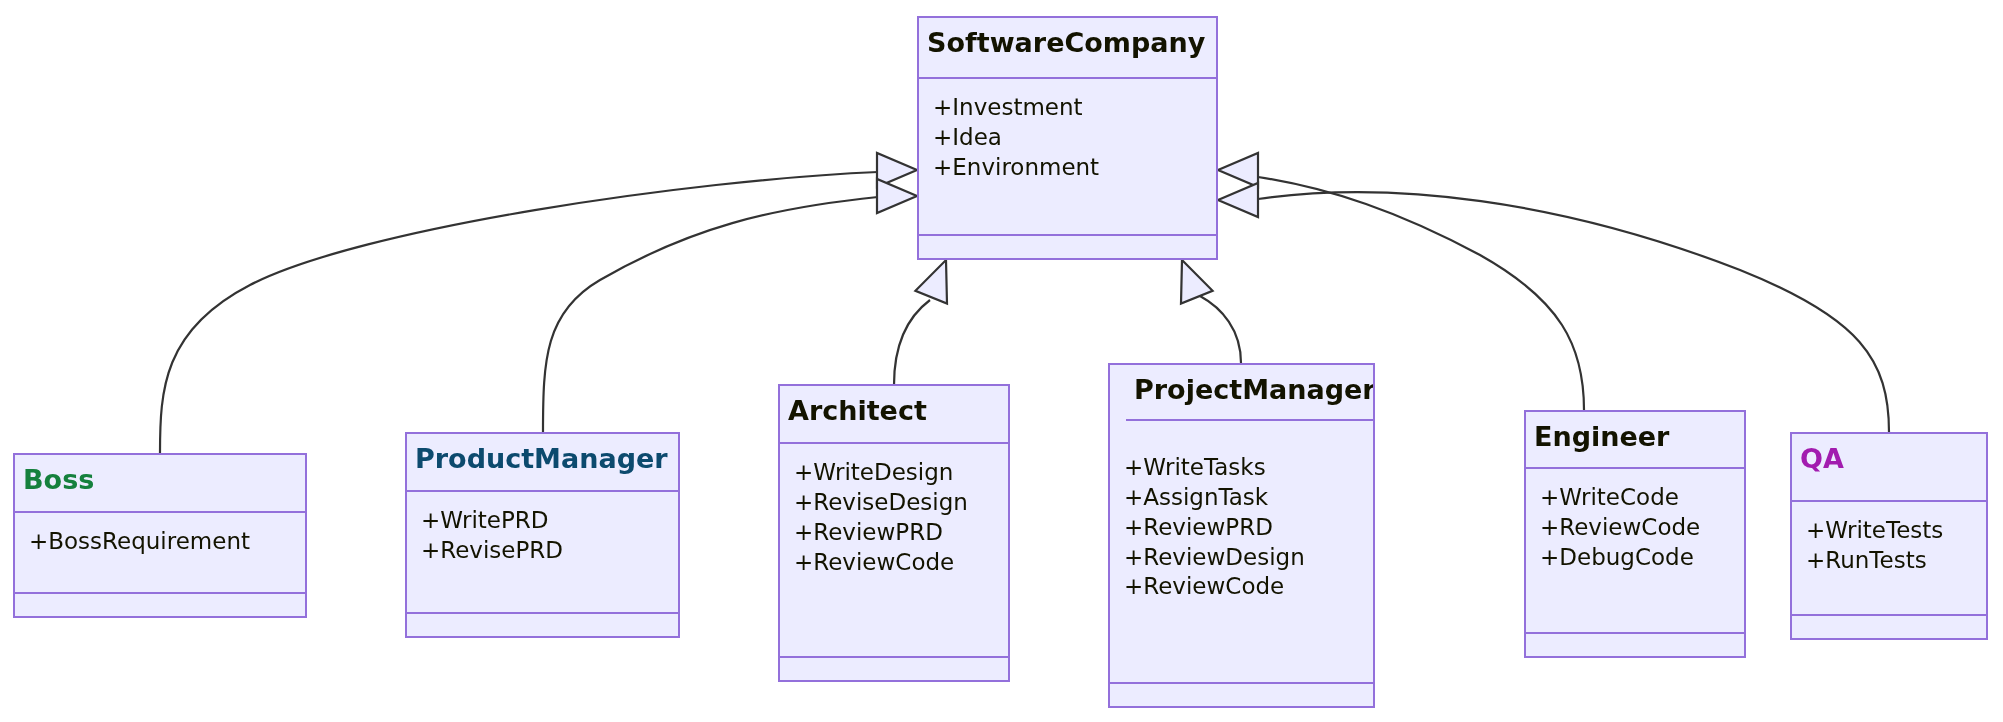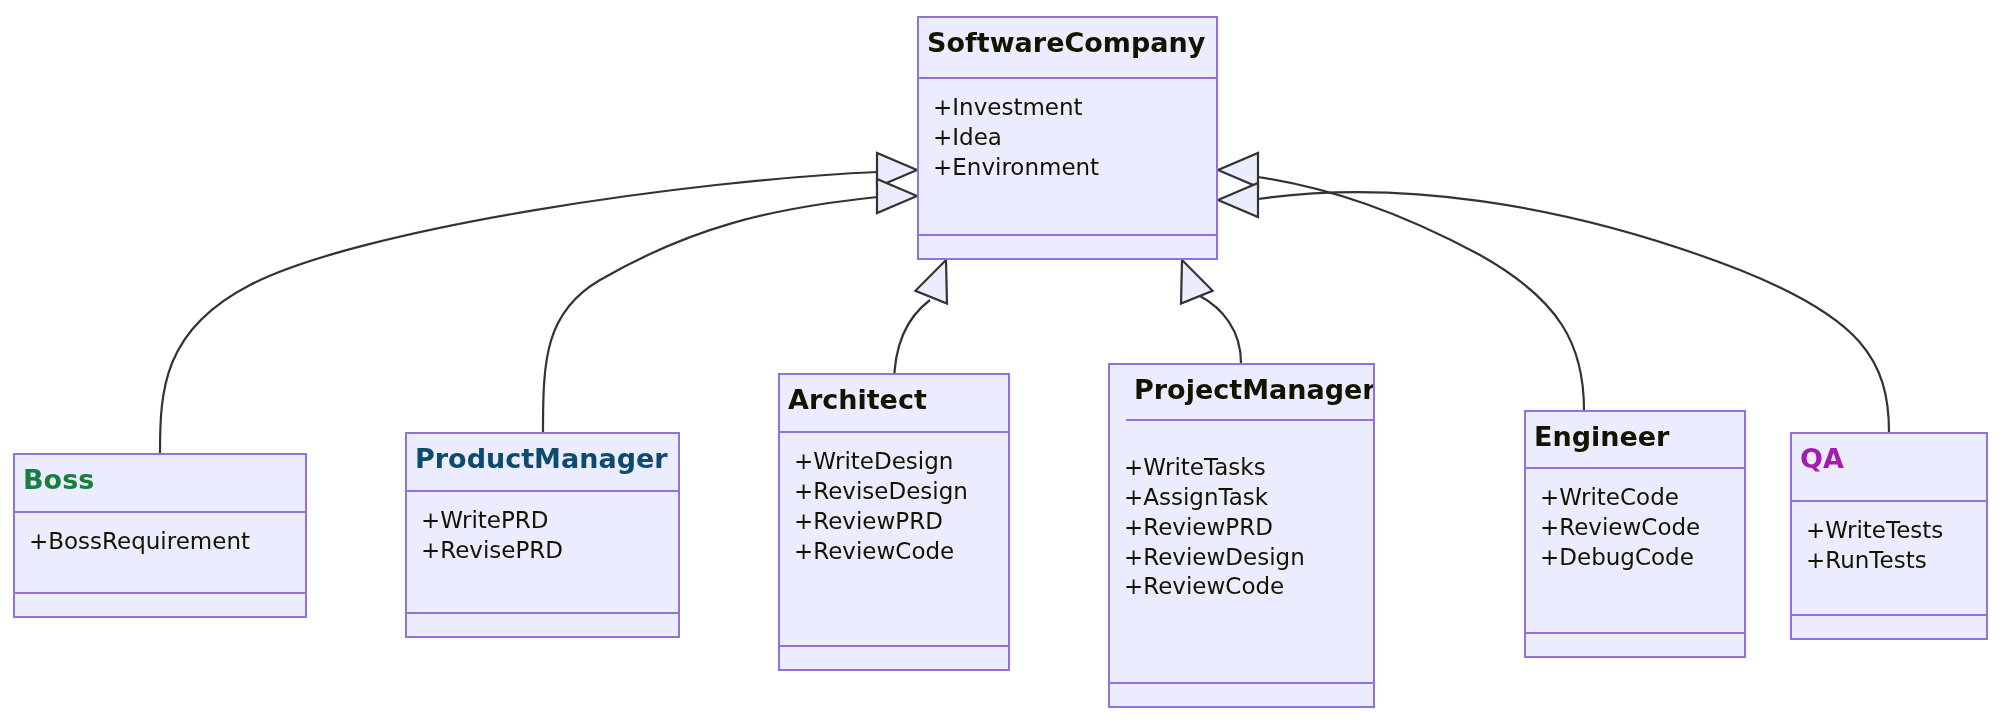--- a/index.html
+++ b/index.html
@@ -106,21 +106,21 @@
         <div class="uml-methods" style="color: rgb(19, 19, 0);"></div>
       </div>
       <div class="uml-class" style="left: 405px; top: 432px; width: 275px; height: 206px; background: rgb(236, 236, 255); border-color: rgb(147, 112, 219);">
         <div class="uml-title" style="height: 58px; border-bottom-color: rgb(147, 112, 219); color: #0c4a6e;">ProductManager</div>
         <div class="uml-attrs" style="height: 121px; border-bottom-color: rgb(147, 112, 219); color: rgb(19, 19, 0);">
           <div class="attr-line">+WritePRD</div>
           <div class="attr-line">+RevisePRD</div>
         </div>
         <div class="uml-methods" style="color: rgb(19, 19, 0);"></div>
       </div>
-      <div class="uml-class" style="left: 778px; top: 373px; width: 232px; height: 298px; background: rgb(236, 236, 255); border-color: rgb(147, 112, 219);">
+      <div class="uml-class" style="left: 778px; top: 384px; width: 232px; height: 298px; background: rgb(236, 236, 255); border-color: rgb(147, 112, 219);">
         <div class="uml-title" style="height: 58px; border-bottom-color: rgb(147, 112, 219); color: rgb(19, 19, 0);">Architect</div>
         <div class="uml-attrs" style="height: 213px; border-bottom-color: rgb(147, 112, 219); color: rgb(19, 19, 0);">
           <div class="attr-line">+WriteDesign</div>
           <div class="attr-line">+ReviseDesign</div>
           <div class="attr-line">+ReviewPRD</div>
           <div class="attr-line">+ReviewCode</div>
         </div>
         <div class="uml-methods" style="color: rgb(19, 19, 0);"></div>
       </div>
       <div class="uml-class" style="left: 1108px; top: 363px; width: 267px; height: 345px; background: rgb(236, 236, 255); border-color: rgb(147, 112, 219);">

